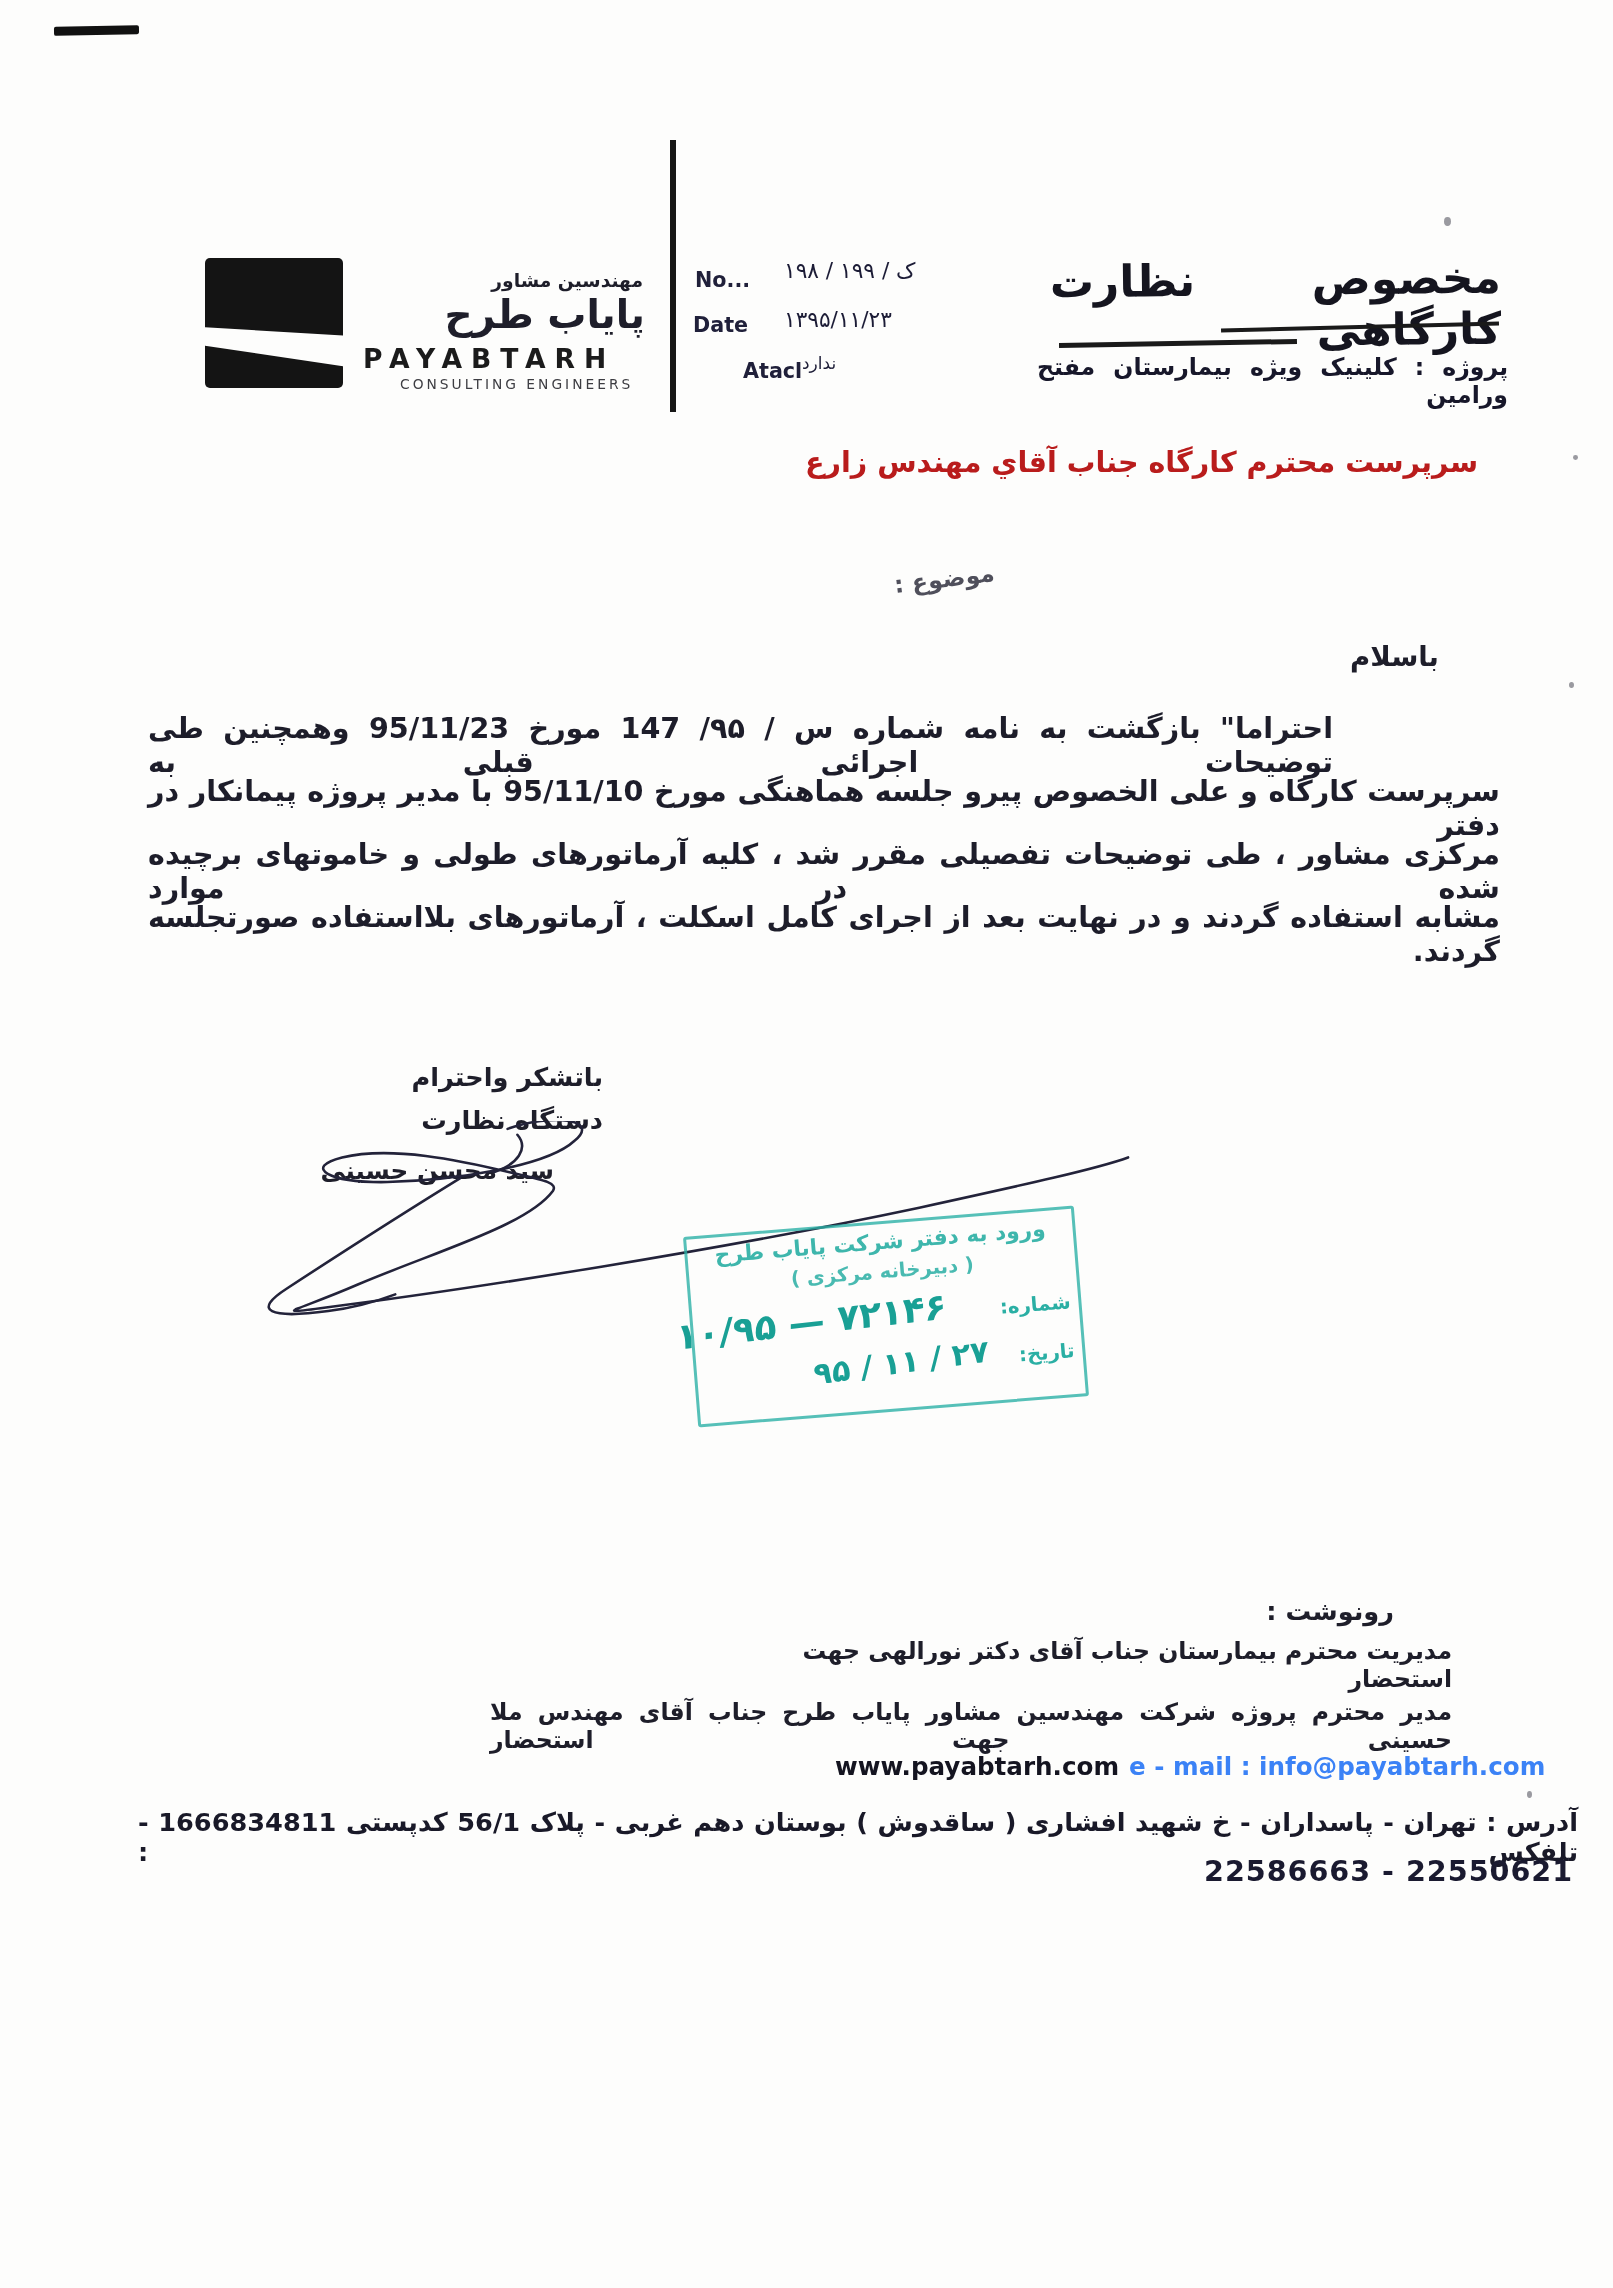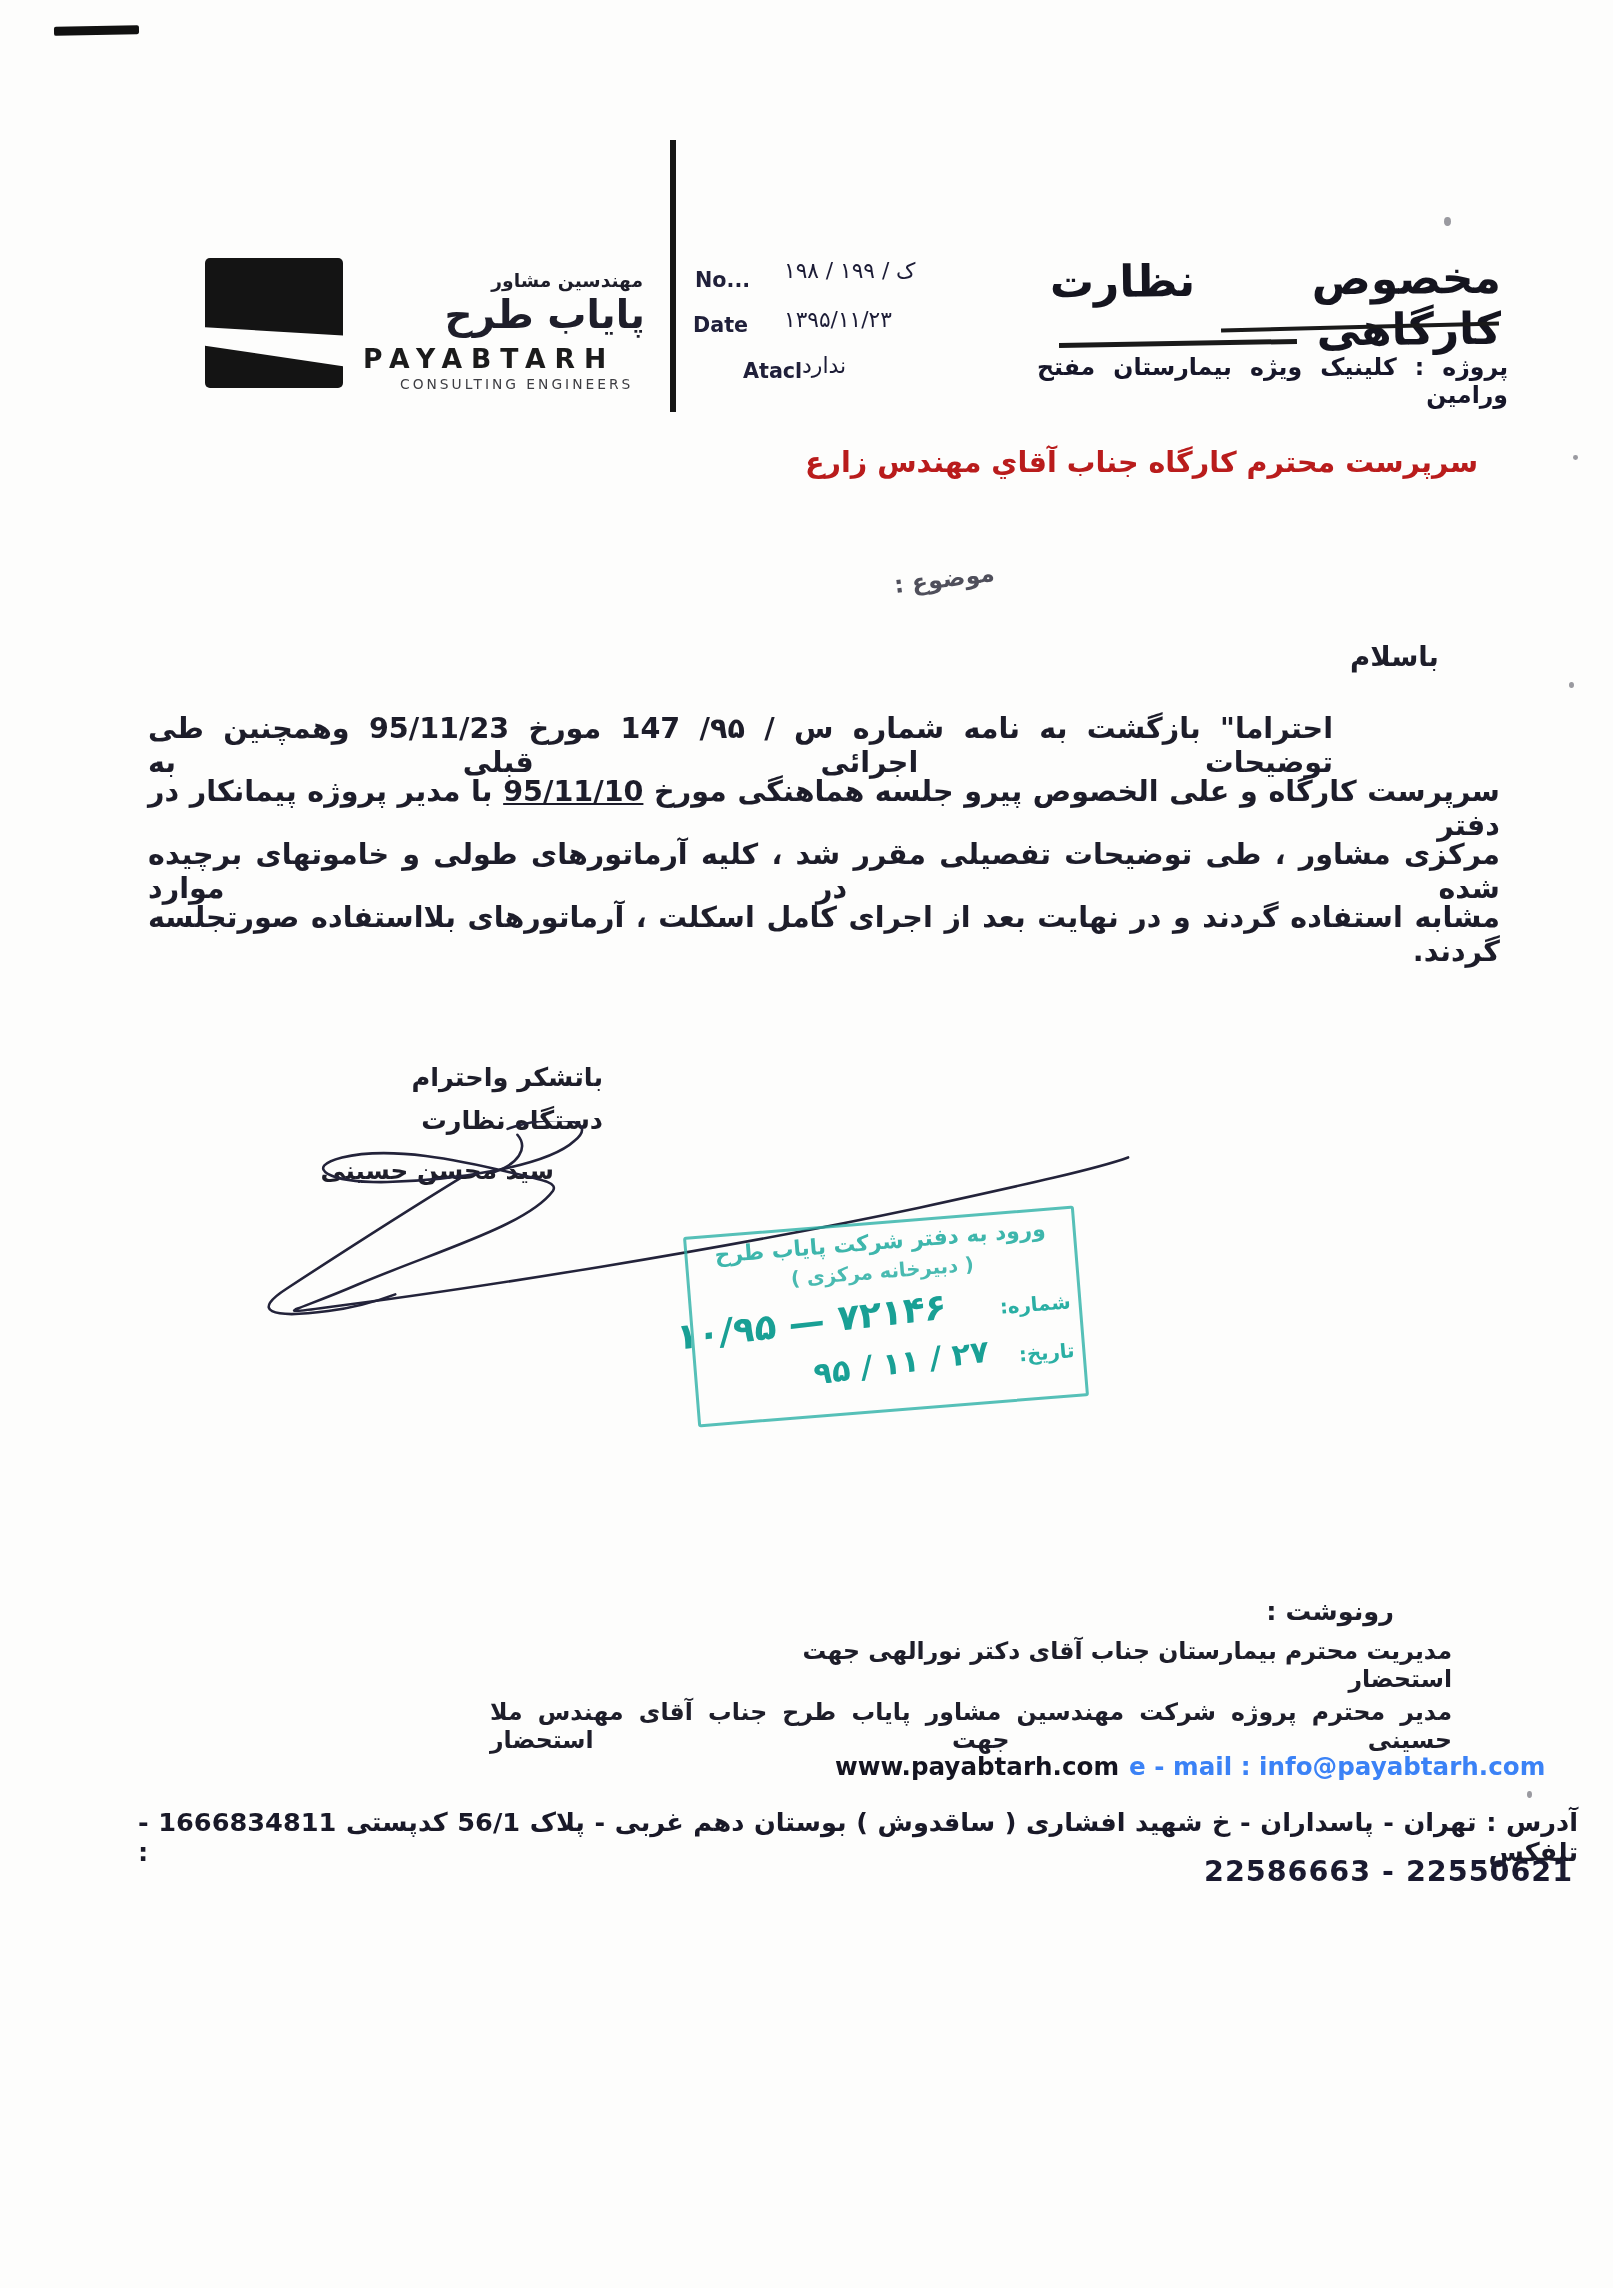--- a/index.html
+++ b/index.html
@@ -23,21 +23,21 @@
   .logo-en{left:363px;top:343px;font-size:26.6px;font-weight:bold;letter-spacing:8.9px;color:#1b1b1b;}
   .logo-en-sub{left:400px;top:376px;font-size:13.8px;letter-spacing:3px;color:#3d3d42;}
   .divider-v{left:670px;top:140px;width:5.9px;height:272px;background:#161616;}
 
   .fld-label{font-size:20.7px;font-weight:bold;color:#20203a;}
   .no-label{left:695px;top:268px;}
   .no-value{left:784px;top:258px;font-size:21.7px;color:#1c1c36;}
   .date-label{left:693px;top:313px;}
   .date-value{left:784px;top:307px;font-size:21.7px;color:#1c1c36;}
   .attach-label{left:743px;top:359px;}
-  .attach-value{left:802px;top:353px;font-size:22px;color:#1c1c36;}
+  .attach-value{left:802px;top:353px;font-size:17px;color:#1c1c36;}
 
   .classification{right:113px;top:254px;width:451px;font-size:44px;font-weight:bold;color:#15151f;
      transform:rotate(-0.6deg);}
   .underline-a{left:1221px;top:325px;width:278px;height:3.9px;background:#1a1a1a;transform:rotate(-1.4deg);}
   .underline-b{left:1059px;top:341px;width:238px;height:4.9px;background:#1a1a1a;transform:rotate(-1deg);}
   .project-line{right:106px;top:353px;width:471px;font-size:23.6px;font-weight:bold;color:#17172a;}
 
   
   .addressee{right:136px;top:445px;font-size:28.6px;font-weight:bold;color:#b91c1c;}
   .subject-label{right:619px;top:565px;font-size:23.6px;font-weight:600;color:#2a2a38;
@@ -107,21 +107,21 @@
   <div class="abs rtl jl classification">مخصوص نظارت کارگاهی</div>
   <div class="abs underline-a"></div>
   <div class="abs underline-b"></div>
   <div class="abs rtl jl project-line">پروژه : کلینیک ویژه بیمارستان مفتح ورامین</div>
 
   <div class="abs rtl addressee">سرپرست محترم کارگاه جناب آقاي مهندس زارع</div>
   <div class="abs rtl subject-label">موضوع :</div>
   <div class="abs rtl salutation">باسلام</div>
   <div id="body-lines">
       <div class="abs rtl jl body-line bl-0"><span dir="rtl" style="unicode-bidi: isolate;">احتراما" بازگشت به نامه شماره </span><span dir="ltr" style="unicode-bidi: isolate;">147 /۹۵ / س</span><span dir="rtl" style="unicode-bidi: isolate;"> مورخ </span><span dir="ltr" style="unicode-bidi: isolate;">95/11/23</span><span dir="rtl" style="unicode-bidi: isolate;"> وهمچنین طی توضیحات اجرائی قبلی به</span></div>
-      <div class="abs rtl jl body-line bl-1"><span dir="rtl" style="unicode-bidi: isolate; margin-top: 28px;">سرپرست کارگاه و علی الخصوص پیرو جلسه هماهنگی مورخ </span><span dir="ltr" style="unicode-bidi: isolate; text-decoration: underline;">95/11/10</span><span dir="rtl" style="unicode-bidi: isolate;"> با مدیر پروژه پیمانکار در دفتر</span></div>
+      <div class="abs rtl jl body-line bl-1"><span dir="rtl" style="unicode-bidi: isolate; margin-top: 28px;">سرپرست کارگاه و علی الخصوص پیرو جلسه هماهنگی مورخ </span><span dir="ltr" style="unicode-bidi: isolate;">95/11/10</span><span dir="rtl" style="unicode-bidi: isolate;"> با مدیر پروژه پیمانکار در دفتر</span></div>
       <div class="abs rtl jl body-line bl-2"><span dir="rtl" style="unicode-bidi: isolate;">مرکزی مشاور ، طی توضیحات تفصیلی مقرر شد ، کلیه آرماتورهای طولی و خاموتهای برچیده شده در موارد</span></div>
       <div class="abs rtl jl body-line bl-3"><span dir="rtl" style="unicode-bidi: isolate;">مشابه استفاده گردند و در نهایت بعد از اجرای کامل اسکلت ، آرماتورهای بلااستفاده صورتجلسه گردند.</span></div>
     </div>
 
   <div class="abs rtl sig-1">باتشکر واحترام</div>
   <div class="abs rtl sig-2">دستگاه نظارت</div>
   <div class="abs rtl sig-3">سید محسن حسینی</div>
   <svg class="abs sig-svg" width="926" height="197" viewBox="0 0 940 200">
     <g fill="none" stroke="#23233a" stroke-width="2.6" stroke-linecap="round">
       <path d="M 300 8 C 345 -8 395 -2 368 20 C 340 46 248 60 178 62 C 118 63 92 47 132 37 C 182 25 252 40 302 52 C 332 59 352 62 346 71 C 320 106 228 132 148 166 C 88 192 58 197 110 190 C 262 171 520 130 718 88 C 828 64 900 48 930 37"></path>

